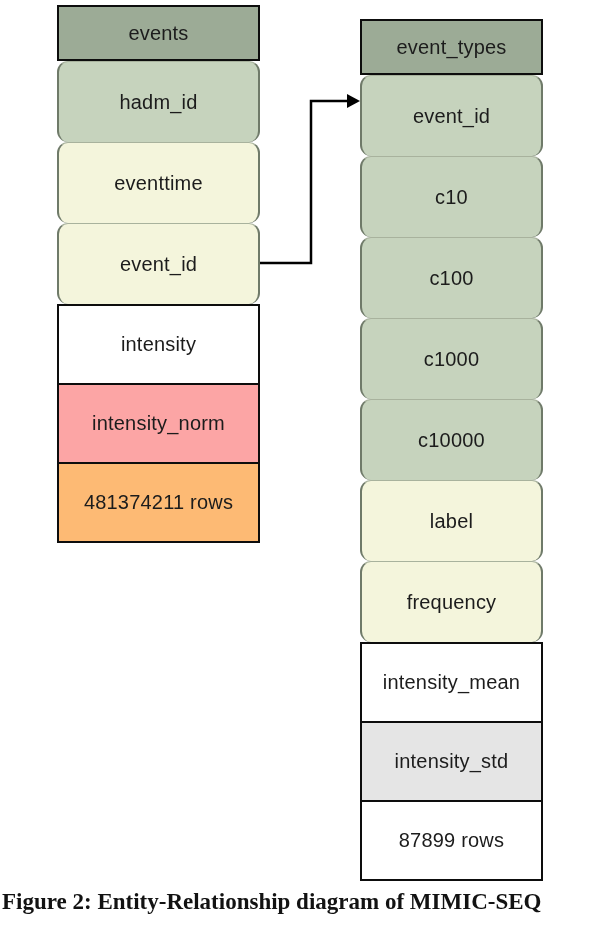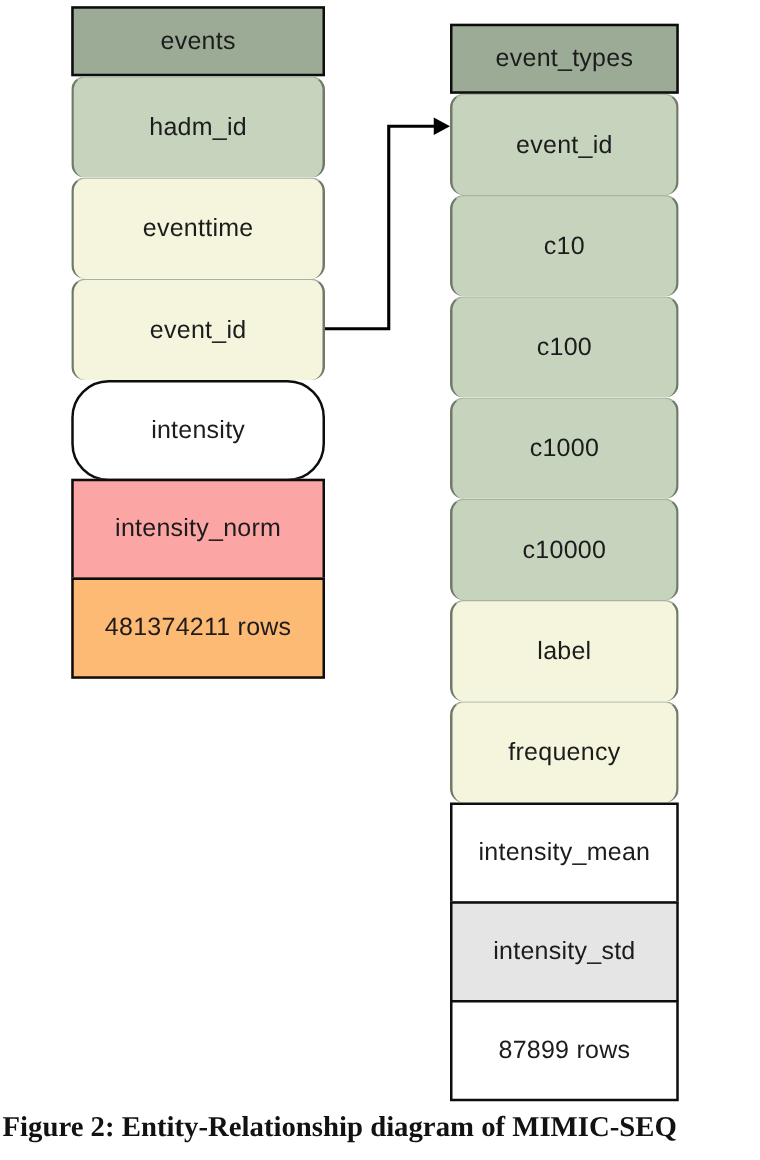--- a/index.html
+++ b/index.html
@@ -77,21 +77,21 @@
   <svg class="arrow-layer" viewBox="0 0 608 928" xmlns="http://www.w3.org/2000/svg">
     <path d="M 258 263 L 311 263 L 311 101 L 349 101" fill="none" stroke="#000000" stroke-width="2.5"></path>
     <polygon points="347,94 360,101 347,108" fill="#000000"></polygon>
   </svg>
 
   <div class="er-table" id="table-0">
       <div class="cell header" style="background: rgb(156, 171, 150);">events</div>
       <div class="cell green" style="background: rgb(198, 211, 189);">hadm_id</div>
       <div class="cell cream" style="background: rgb(244, 245, 220);">eventtime</div>
       <div class="cell cream" style="background: rgb(244, 245, 220);">event_id</div>
-      <div class="cell white" style="background: rgb(255, 255, 255); border-radius: 30px;">intensity</div>
+      <div class="cell white" style="background: rgb(255, 255, 255);">intensity</div>
       <div class="cell white" style="background: #fca5a5;">intensity_norm</div>
       <div class="cell white" style="background: #fdba74;">481374211 rows</div>
     </div>
 
   <div class="er-table" id="table-1">
       <div class="cell header" style="background: rgb(156, 171, 150);">event_types</div>
       <div class="cell green" style="background: rgb(198, 211, 189);">event_id</div>
       <div class="cell green" style="background: rgb(198, 211, 189);">c10</div>
       <div class="cell green" style="background: rgb(198, 211, 189);">c100</div>
       <div class="cell green" style="background: rgb(198, 211, 189);">c1000</div>

